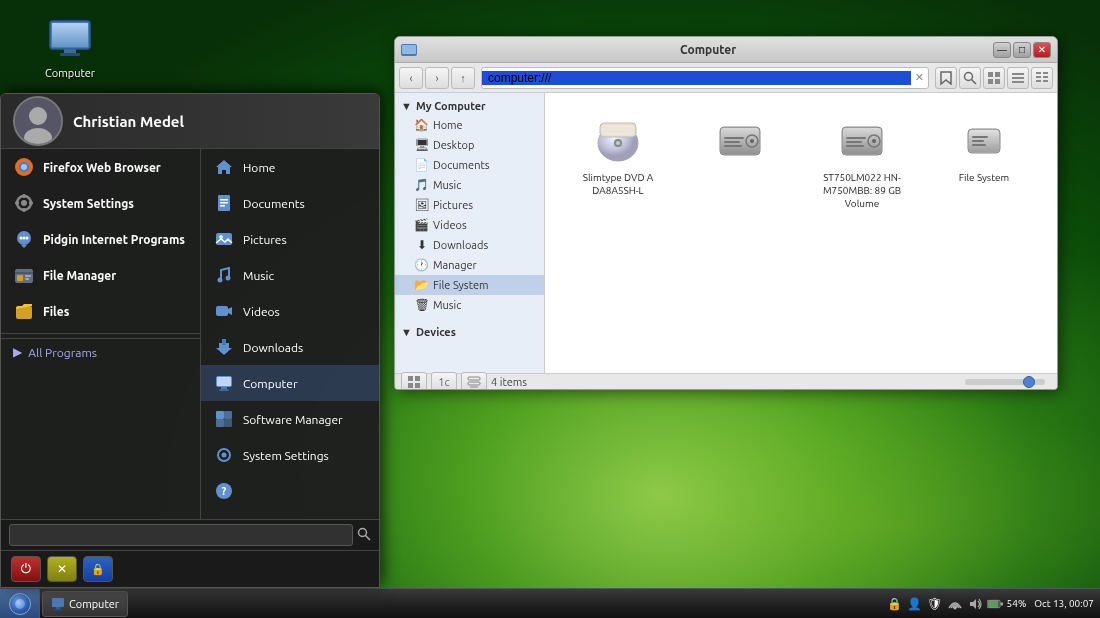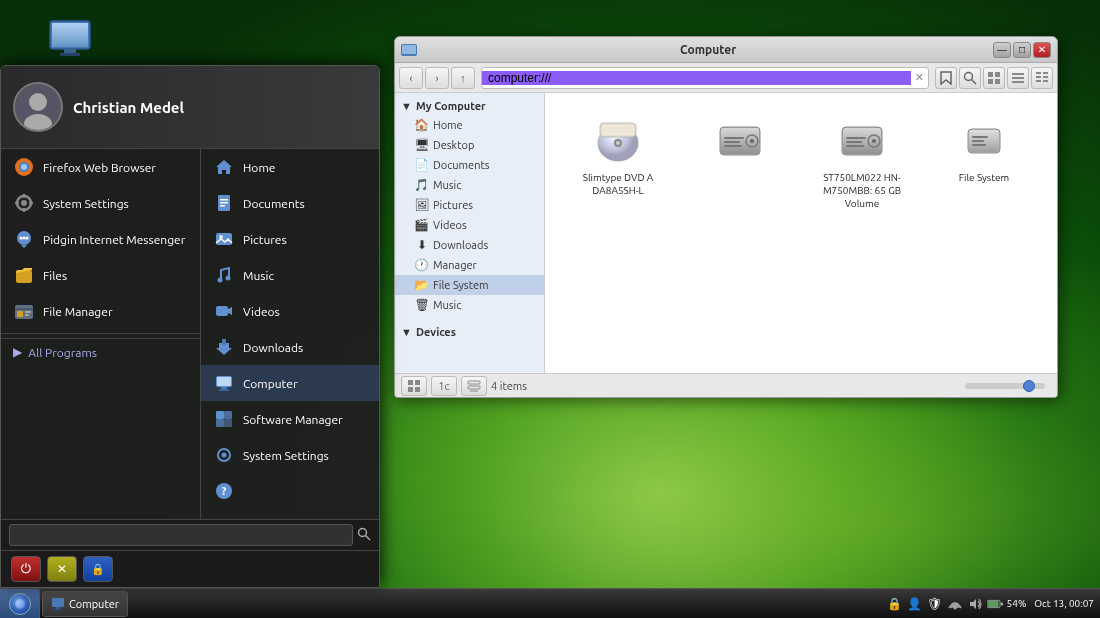--- a/index.html
+++ b/index.html
@@ -135,21 +135,21 @@
       width: 380px;
       background: rgba(30,30,30,0.97);
       border: 1px solid #555;
       border-radius: 6px 6px 0 0;
       z-index: 200;
       box-shadow: 3px -3px 15px rgba(0,0,0,0.7);
       overflow: hidden;
     }
     .start-menu-user {
       background: linear-gradient(to right, #2a2a2a, #3a3a3a);
-      padding: 16px 12px;
+      padding: 2px 12px;
       display: flex;
       align-items: center;
       gap: 10px;
       border-bottom: 1px solid #444;
     }
     .user-avatar {
       width: 50px;
       height: 50px;
       border-radius: 50%;
       background: #555;
@@ -178,20 +178,21 @@
       overflow-y: auto;
     }
     .menu-item {
       display: flex;
       align-items: center;
       gap: 8px;
       padding: 7px 12px;
       cursor: pointer;
       color: white;
       font-size: 12px;
+      font-weight: bold;
     }
     .menu-item .mi-icon {
       width: 22px;
       height: 22px;
       display: flex;
       align-items: center;
       justify-content: center;
       flex-shrink: 0;
     }
     .menu-separator {
@@ -358,21 +359,21 @@
       border: 1px solid #bbb;
       border-radius: 3px;
       overflow: hidden;
     }
     .fm-address-input {
       flex: 1;
       border: none;
       outline: none;
       font-size: 12px;
       padding: 0 6px;
-      background: #8b5cf6;
+      background: #1d4ed8;
     }
     .fm-address-clear {
       padding: 0 4px;
       cursor: pointer;
       color: #888;
       font-size: 11px;
     }
     .fm-view-btns {
       display: flex;
       gap: 2px;
@@ -475,21 +476,21 @@
       margin-bottom: 4px;
     }
     .fm-item-label {
       font-size: 10px;
       text-align: center;
       color: #222;
       line-height: 1.3;
     }
 
     .fm-statusbar {
-      height: 24px;
+      height: 16px;
       background: #e8e8e8;
       border-top: 1px solid #ccc;
       display: flex;
       align-items: center;
       padding: 0 6px;
       gap: 4px;
     }
     .fm-status-btn {
       width: 26px;
       height: 20px;
@@ -609,42 +610,42 @@
         <div class="menu-item">
           <div class="mi-icon">
             <svg width="20" height="20" viewBox="0 0 20 20">
               <circle cx="10" cy="9" r="7" fill="#6090d0"></circle>
               <path d="M7 16 L10 19 L13 16" fill="#6090d0"></path>
               <circle cx="7" cy="9" r="1.5" fill="white"></circle>
               <circle cx="10" cy="9" r="1.5" fill="white"></circle>
               <circle cx="13" cy="9" r="1.5" fill="white"></circle>
             </svg>
           </div>
-          <span>Pidgin Internet Messenger</span>
-        </div>
-        <div class="menu-item">
-          <div class="mi-icon">
-            <svg width="20" height="20" viewBox="0 0 20 20">
-              <rect x="2" y="5" width="16" height="13" rx="2" fill="#d4a020"></rect>
-              <path d="M2 8 Q2 5 5 5 L8 5 L10 3 L18 3 Q18 5 18 5" fill="#f0c040"></path>
-            </svg>
-          </div>
-          <span>Files</span>
+          <span>Pidgin Internet Programs</span>
         </div>
         <div class="menu-item">
           <div class="mi-icon">
             <svg width="20" height="20" viewBox="0 0 20 20">
               <rect x="1" y="4" width="18" height="14" rx="2" fill="#607080"></rect>
               <rect x="1" y="7" width="18" height="2" fill="#4a5a6a"></rect>
               <rect x="3" y="10" width="6" height="6" rx="1" fill="#d4a020"></rect>
               <rect x="11" y="10" width="6" height="2" rx="1" fill="#aaa"></rect>
               <rect x="11" y="13" width="4" height="2" rx="1" fill="#aaa"></rect>
             </svg>
           </div>
           <span>File Manager</span>
+        </div>
+        <div class="menu-item">
+          <div class="mi-icon">
+            <svg width="20" height="20" viewBox="0 0 20 20">
+              <rect x="2" y="5" width="16" height="13" rx="2" fill="#d4a020"></rect>
+              <path d="M2 8 Q2 5 5 5 L8 5 L10 3 L18 3 Q18 5 18 5" fill="#f0c040"></path>
+            </svg>
+          </div>
+          <span>Files</span>
         </div>
 
         <div class="menu-separator"></div>
 
         <div class="all-programs">
           <span>▶</span>
           <span>All Programs</span>
         </div>
       </div>
 
@@ -965,21 +966,21 @@
                   <stop offset="100%" stop-color="#909090"></stop>
                 </linearGradient>
               </defs>
               <circle cx="38" cy="26" r="6" fill="none" stroke="#777" stroke-width="1.5"></circle>
               <circle cx="38" cy="26" r="2" fill="#666"></circle>
               <rect x="10" y="22" width="20" height="2" rx="1" fill="#777"></rect>
               <rect x="10" y="26" width="16" height="2" rx="1" fill="#777"></rect>
               <rect x="10" y="30" width="18" height="2" rx="1" fill="#777"></rect>
             </svg>
           </div>
-          <span class="fm-item-label">ST750LM022 HN-M750MBB: 65 GB Volume</span>
+          <span class="fm-item-label">ST750LM022 HN-M750MBB: 89 GB Volume</span>
         </div>
 
         <div class="fm-item">
           <div class="fm-item-icon">
             <svg width="52" height="52" viewBox="0 0 52 52">
               <rect x="10" y="14" width="32" height="24" rx="4" fill="#c0c0c0" stroke="#888" stroke-width="1"></rect>
               <rect x="11" y="15" width="30" height="22" rx="3" fill="url(#fsgrad)"></rect>
               <defs>
                 <linearGradient id="fsgrad" x1="0" y1="0" x2="0" y2="1">
                   <stop offset="0%" stop-color="#e0e0e0"></stop>

